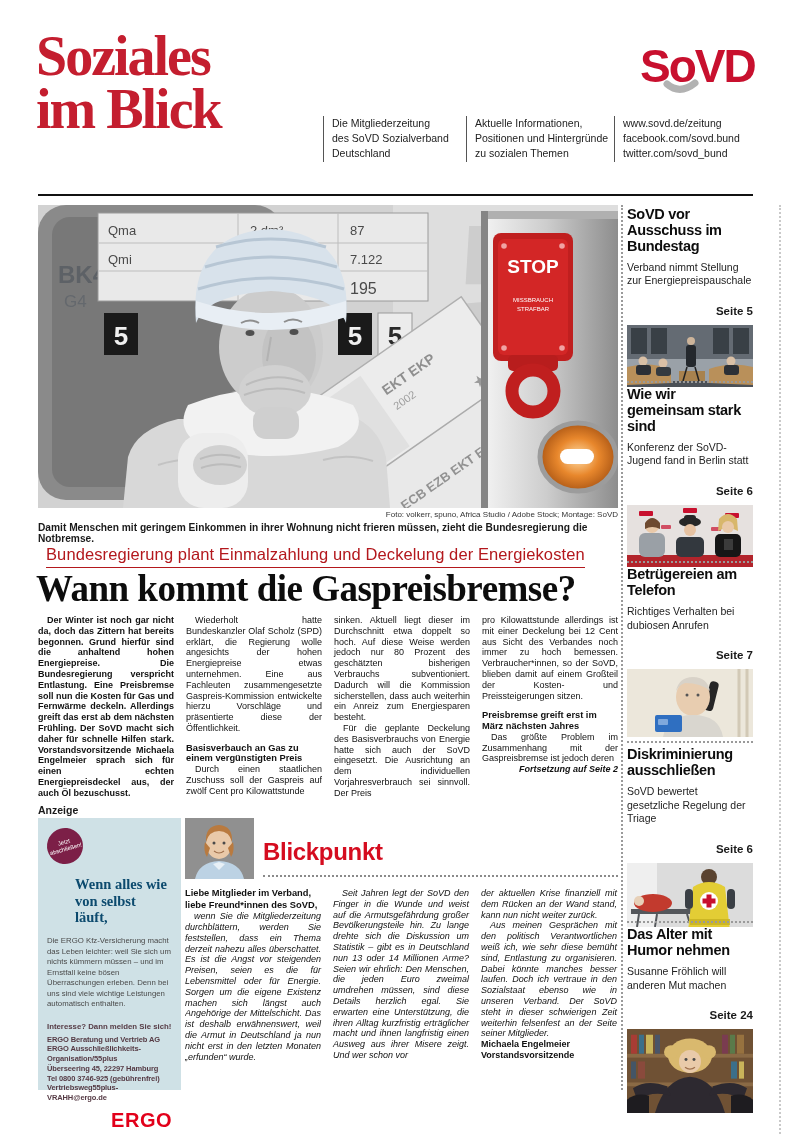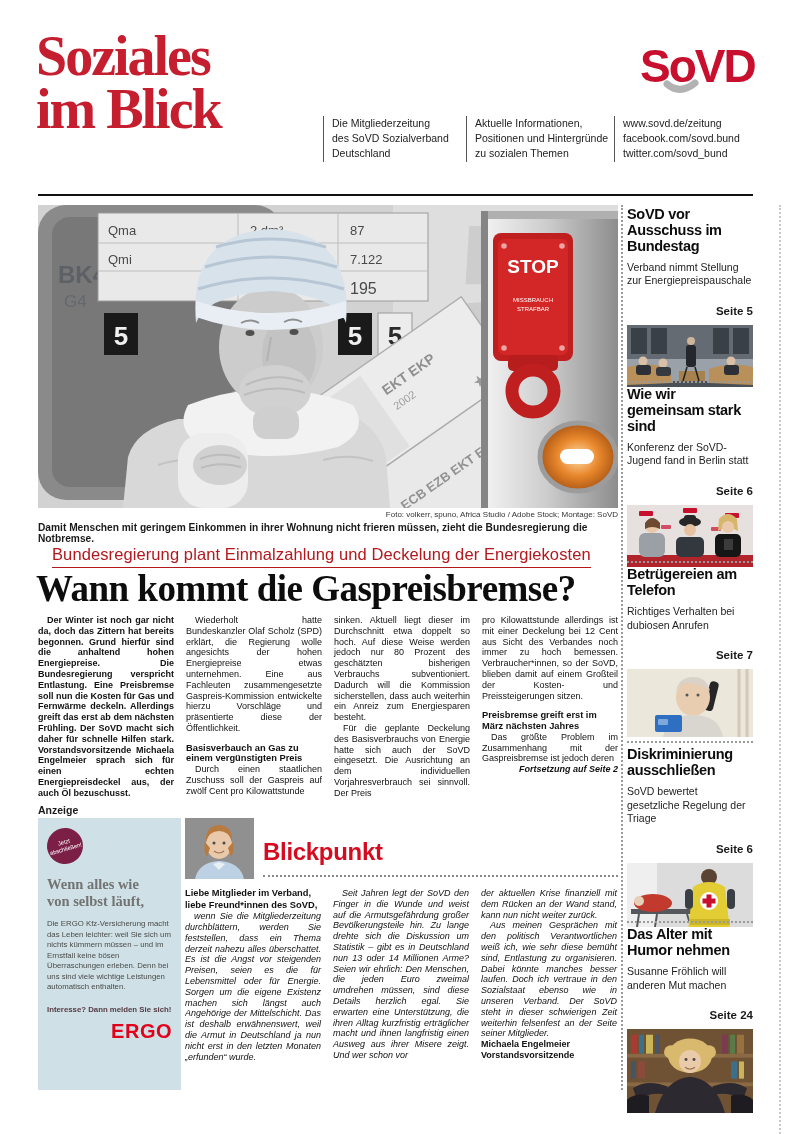--- a/index.html
+++ b/index.html
@@ -17,40 +17,40 @@
   .info-col.c2 { width:148px; }
   .info-col.c3 { width:142px; }
   .issue-row { position:absolute; left:38px; top:176px; width:715px; font-size:11.5px; color:#111; }
   .issue-row .date { float:right; }
   .header-rule { position:absolute; left:38px; top:194px; width:715px; border-top:2px solid #111; }
 
   
   .lead-photo { position:absolute; left:38px; top:205px; width:580px; height:303px; }
   .photo-credit { position:absolute; left:38px; top:510px; width:580px; text-align:right; font-size:8px; color:#333; }
   .photo-caption { position:absolute; left:38px; top:522px; width:582px; font-size:10.2px; font-weight:bold; }
-  .kicker { position:absolute; left:52px; top:545px; font-size:16.5px; color:#b3181d;
+  .kicker { position:absolute; left:46px; top:545px; font-size:16.5px; color:#b3181d;
             padding-bottom:3px; border-bottom:1.5px solid #b3181d; letter-spacing:0.1px; }
   .headline { position:absolute; left:36px; top:567px; width:584px; font-family:"Liberation Serif", serif;
             font-weight:bold; font-size:37px; letter-spacing:-0.5px; color:#0d0d0d; }
   .article-cols { position:absolute; left:38px; top:615px; width:580px; display:flex; gap:12px; height:192px; overflow:hidden; }
   .acol { width:136px; font-size:9px; line-height:1.2; text-align:justify; color:#111; }
   .acol p { margin:0; }
   .acol p.ind { text-indent:9px; }
   .lead-para { font-weight:bold; }
   .subhead { font-weight:bold; text-align:left; margin-top:9px !important; margin-bottom:1px; font-size:9.3px; line-height:1.15; }
   .continuation { font-weight:bold; font-style:italic; text-align:right !important; }
   .anzeige { position:absolute; left:38px; top:804px; font-size:10.5px; font-weight:bold; }
 
   
   .ergo-ad { position:absolute; left:38px; top:818px; width:143px; height:272px; background:#cfe1e6; padding:10px 9px; }
   .ergo-badge { width:36px; height:36px; border-radius:50%; background:#7c1f47; color:#fff; font-size:5.8px;
             display:flex; align-items:center; justify-content:center; text-align:center;
             transform:rotate(-16deg); line-height:1.25; padding:3px; }
   .ergo-headline { margin-top:12px; font-family:"Liberation Serif", serif; font-weight:bold;
-            font-size:14.5px; line-height:1.15; color:#737373; }
+            font-size:14.5px; line-height:1.15; color:#0c4a6e;margin-left:28px; }
   .ergo-body { margin-top:10px; font-size:7.8px; line-height:1.35; color:#4a4a4a; }
   .ergo-cta { margin-top:12px; font-size:7.8px; font-weight:bold; color:#553a44; }
   .ergo-contact { margin-top:4px; font-size:7.5px; font-weight:bold; color:#553a44; line-height:1.3; letter-spacing:-0.1px; }
   .ergo-logo { margin-top:6px; text-align:right; color:#e2001a; font-size:20px; font-weight:bold; letter-spacing:0.5px; }
 
   
   .bp-photo { position:absolute; left:185px; top:818px; width:69px; height:61px; }
   .bp-title { position:absolute; left:263px; top:838px; font-size:24px; font-weight:bold; color:#d50c1f; letter-spacing:-0.3px; }
   .bp-dots { position:absolute; left:263px; top:875px; width:355px; border-top:2px dotted #8a8a8a; }
   .bp-cols { position:absolute; left:185px; top:888px; width:433px; display:flex; gap:12px; height:202px; overflow:hidden; }
@@ -233,20 +233,28 @@
 
   <div class="anzeige">Anzeige</div>
   <div class="ergo-ad">
     <div class="ergo-badge">Jetzt abschließen!</div>
     <div class="ergo-headline">
       <div>Wenn alles wie</div>
       <div>von selbst läuft,</div>
     </div>
     <div class="ergo-body">Die ERGO Kfz-Versicherung macht das Leben leichter: weil Sie sich um nichts kümmern müssen – und im Ernstfall keine bösen Überraschungen erleben. Denn bei uns sind viele wichtige Leistungen automatisch enthalten.</div>
     <div class="ergo-cta">Interesse? Dann melden Sie sich!</div>
+    <div class="ergo-contact">
+      <div>ERGO Beratung und Vertrieb AG</div>
+      <div>ERGO Ausschließlichkeits-</div>
+      <div>Organisation/55plus</div>
+      <div>Überseering 45, 22297 Hamburg</div>
+      <div>Tel 0800 3746-925 (gebührenfrei)</div>
+      <div>Vertriebsweg55plus-VRAHH@ergo.de</div>
+    </div>
     <div class="ergo-logo">ERGO</div>
   </div>
 
   <svg class="bp-photo" viewBox="0 0 69 61" preserveAspectRatio="none">
     <rect width="69" height="61" fill="#909090"></rect>
     <path d="M10 61 Q 14 44 34 43 Q 55 44 59 61 Z" fill="#bcd2e4"></path>
     <path d="M28 46 L34 52 L40 46 L34 44 Z" fill="#e8f0f6"></path>
     <ellipse cx="34" cy="26" rx="13" ry="15" fill="#e9c9a9"></ellipse>
     <path d="M21 24 Q 20 8 34 7 Q 48 8 47 24 Q 44 13 34 13 Q 24 13 21 24 Z" fill="#b97a3f"></path>
     <path d="M20 24 Q 18 33 22 39 L 25 30 Z" fill="#b97a3f"></path>

